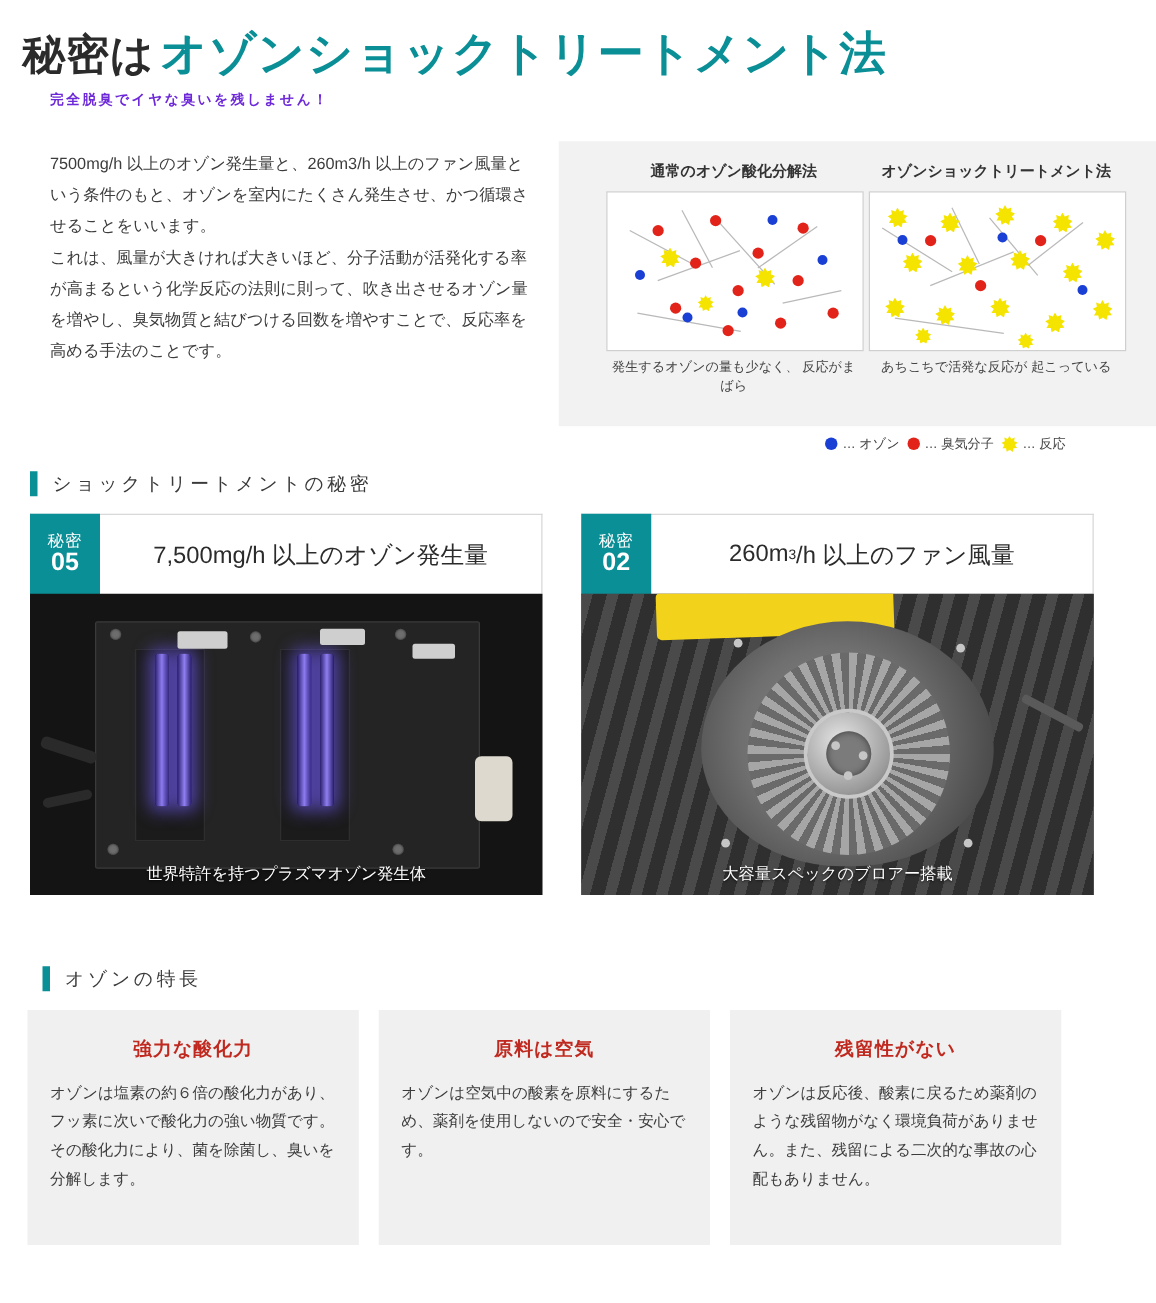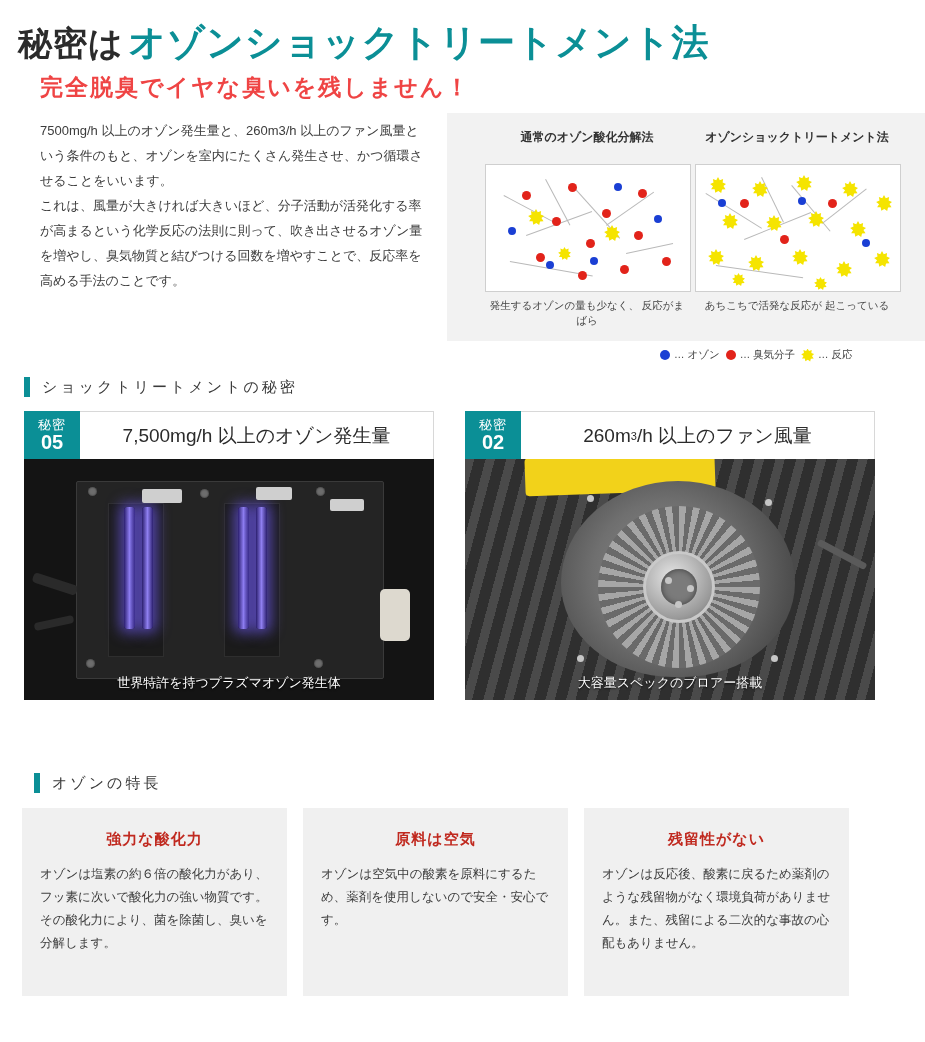--- a/index.html
+++ b/index.html
@@ -37,23 +37,23 @@
   .headline .h-teal {
     font-size: 37px;
     font-weight: bold;
     color: #0b8f96;
     letter-spacing: 1px;
   }
   .subhead {
     position: absolute;
     left: 40px;
     top: 72px;
-    font-size: 23px;
+    font-size: 11px;
     font-weight: bold;
-    color: #ef4444;
+    color: #6d28d9;
     letter-spacing: 2px;
   }
 
   
   .intro {
     position: absolute;
     left: 40px;
     top: 118px;
     width: 390px;
     font-size: 13px;
@@ -76,21 +76,21 @@
     top: 16px;
     width: 204px;
   }
   .diag-col.left { left: 38px; }
   .diag-col.right { left: 248px; }
   .diag-title {
     font-size: 12px;
     font-weight: bold;
     color: #333;
     text-align: center;
-    margin-bottom: 18px;
+    margin-bottom: 7px;
   }
   .diag-box {
     width: 204px;
     height: 126px;
     background: #ffffff;
     border: 1px solid #cfcfcf;
     position: relative;
     overflow: hidden;
   }
   .diag-caption {
@@ -172,21 +172,21 @@
   
   .card {
     position: absolute;
     width: 410px;
     height: 295px;
   }
   .card-1 { left: 24px; top: 411px; }
   .card-2 { left: 465px; top: 411px; }
 
   .card-head {
-    height: 48px;
+    height: 64px;
     border: 1px solid #d8d8d8;
     border-bottom: none;
     box-sizing: border-box;
     display: flex;
     background: #ffffff;
   }
   .card-badge {
     width: 56px;
     background: #0b8f96;
     color: #ffffff;

